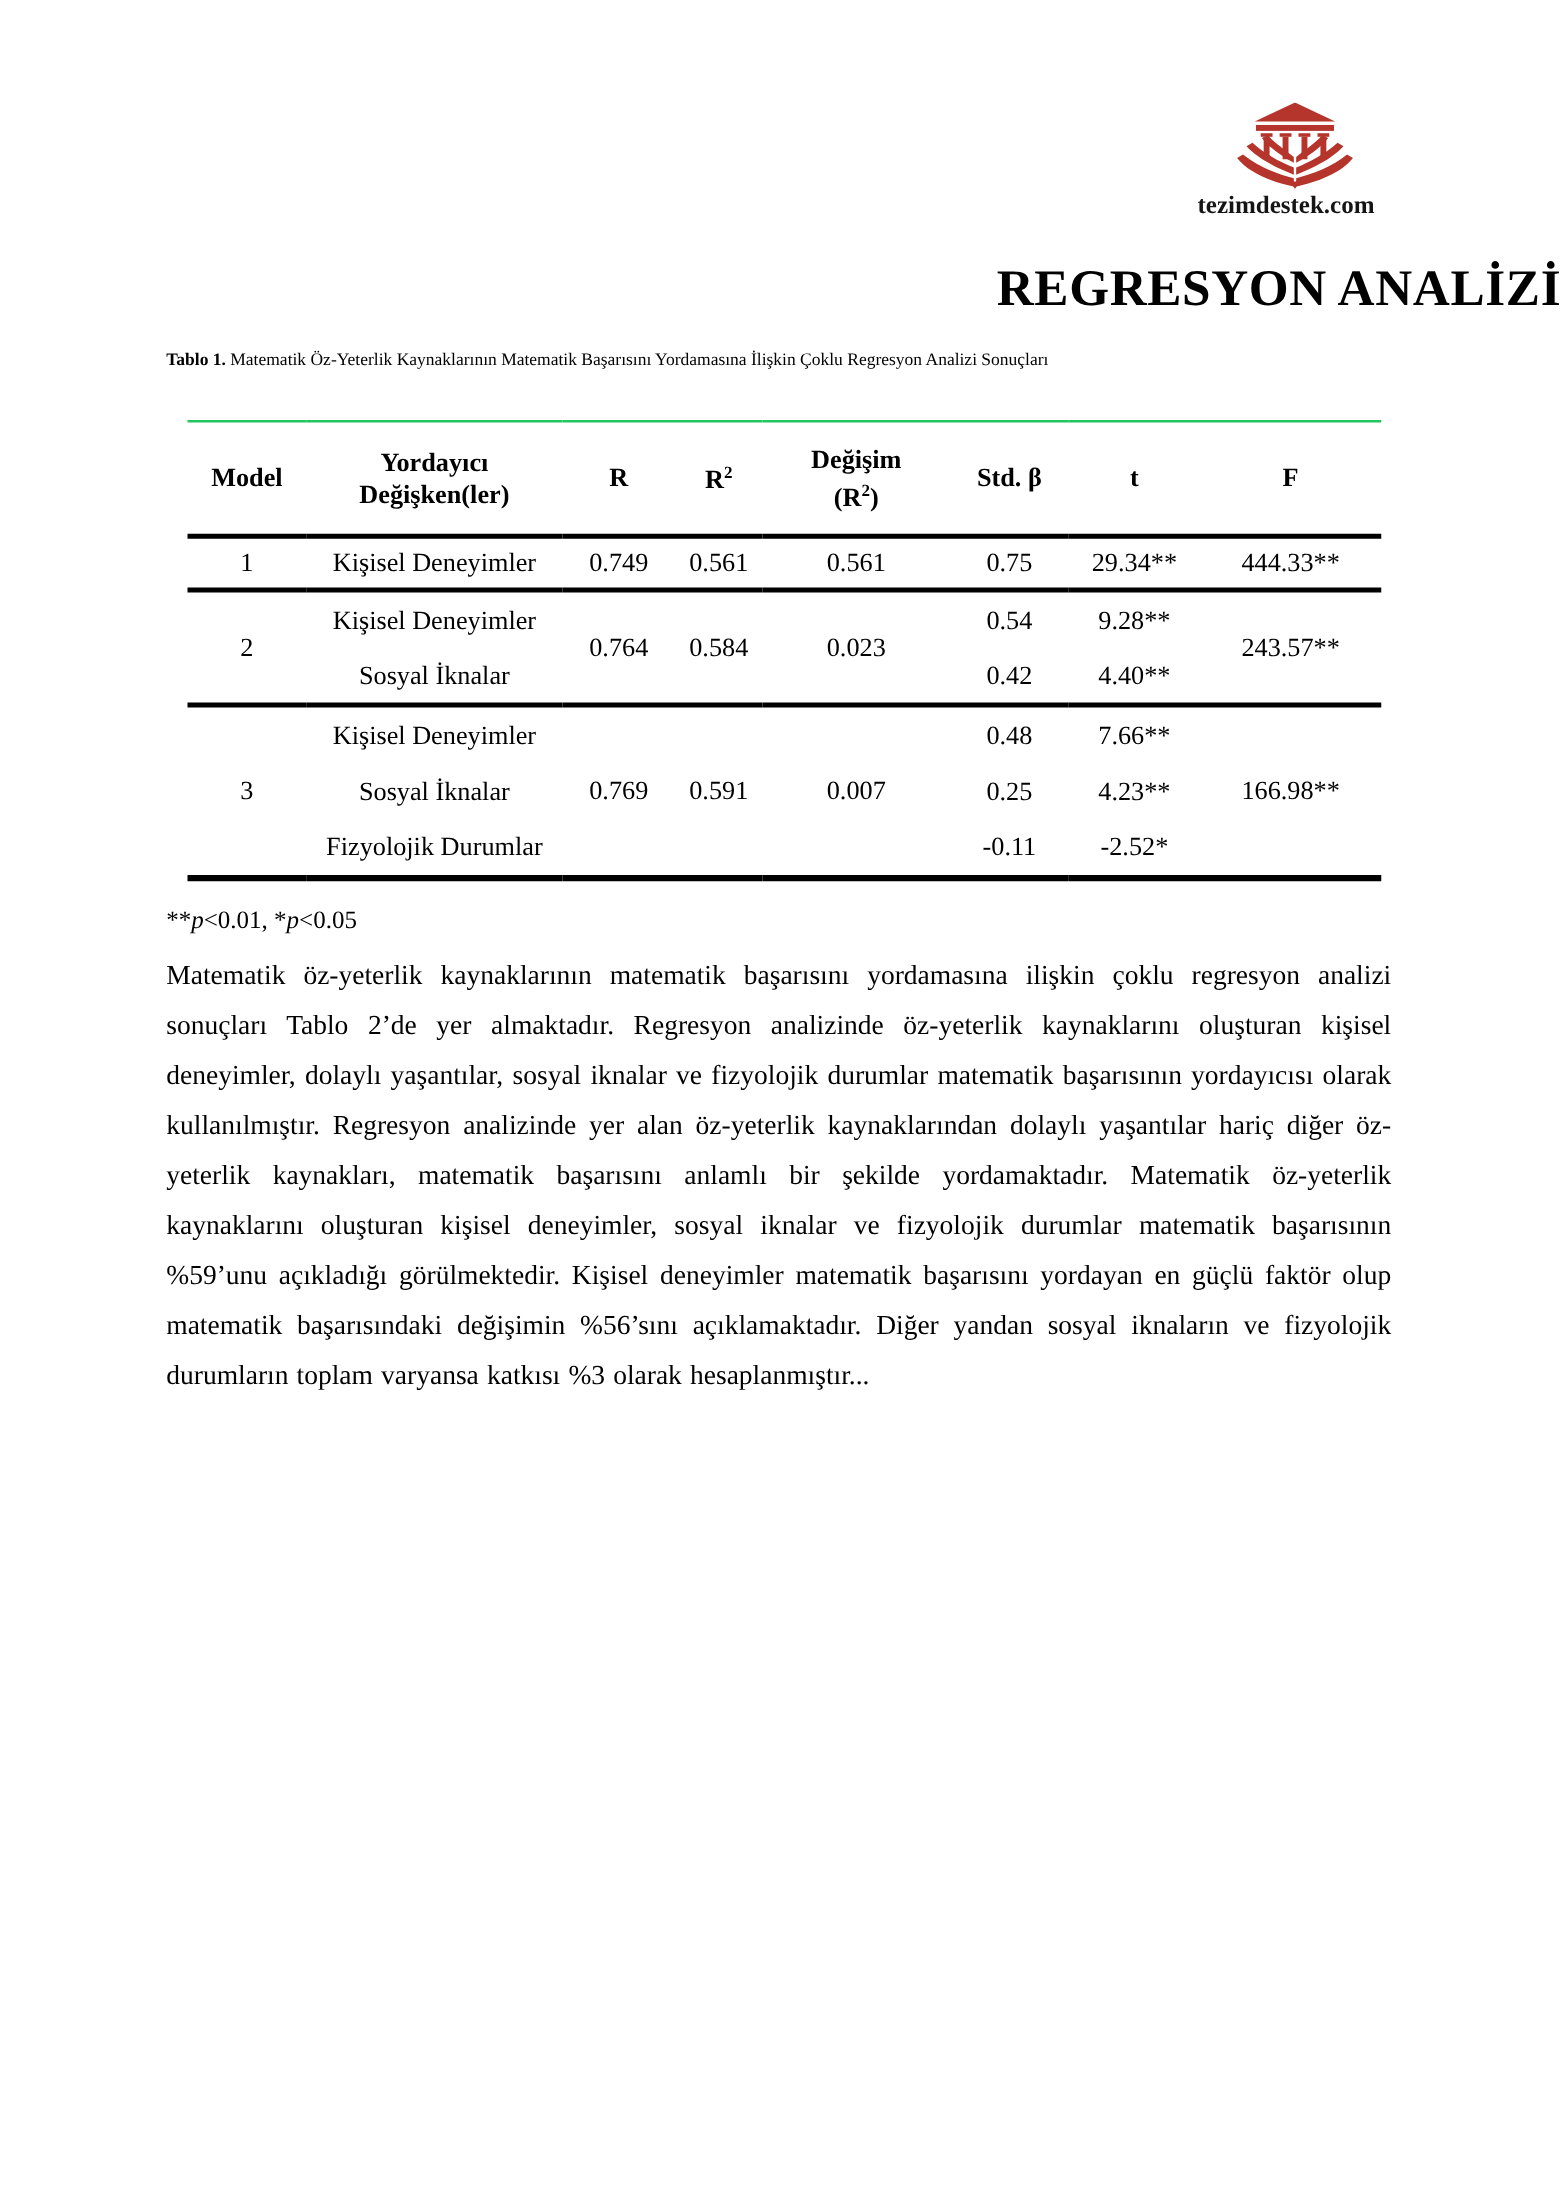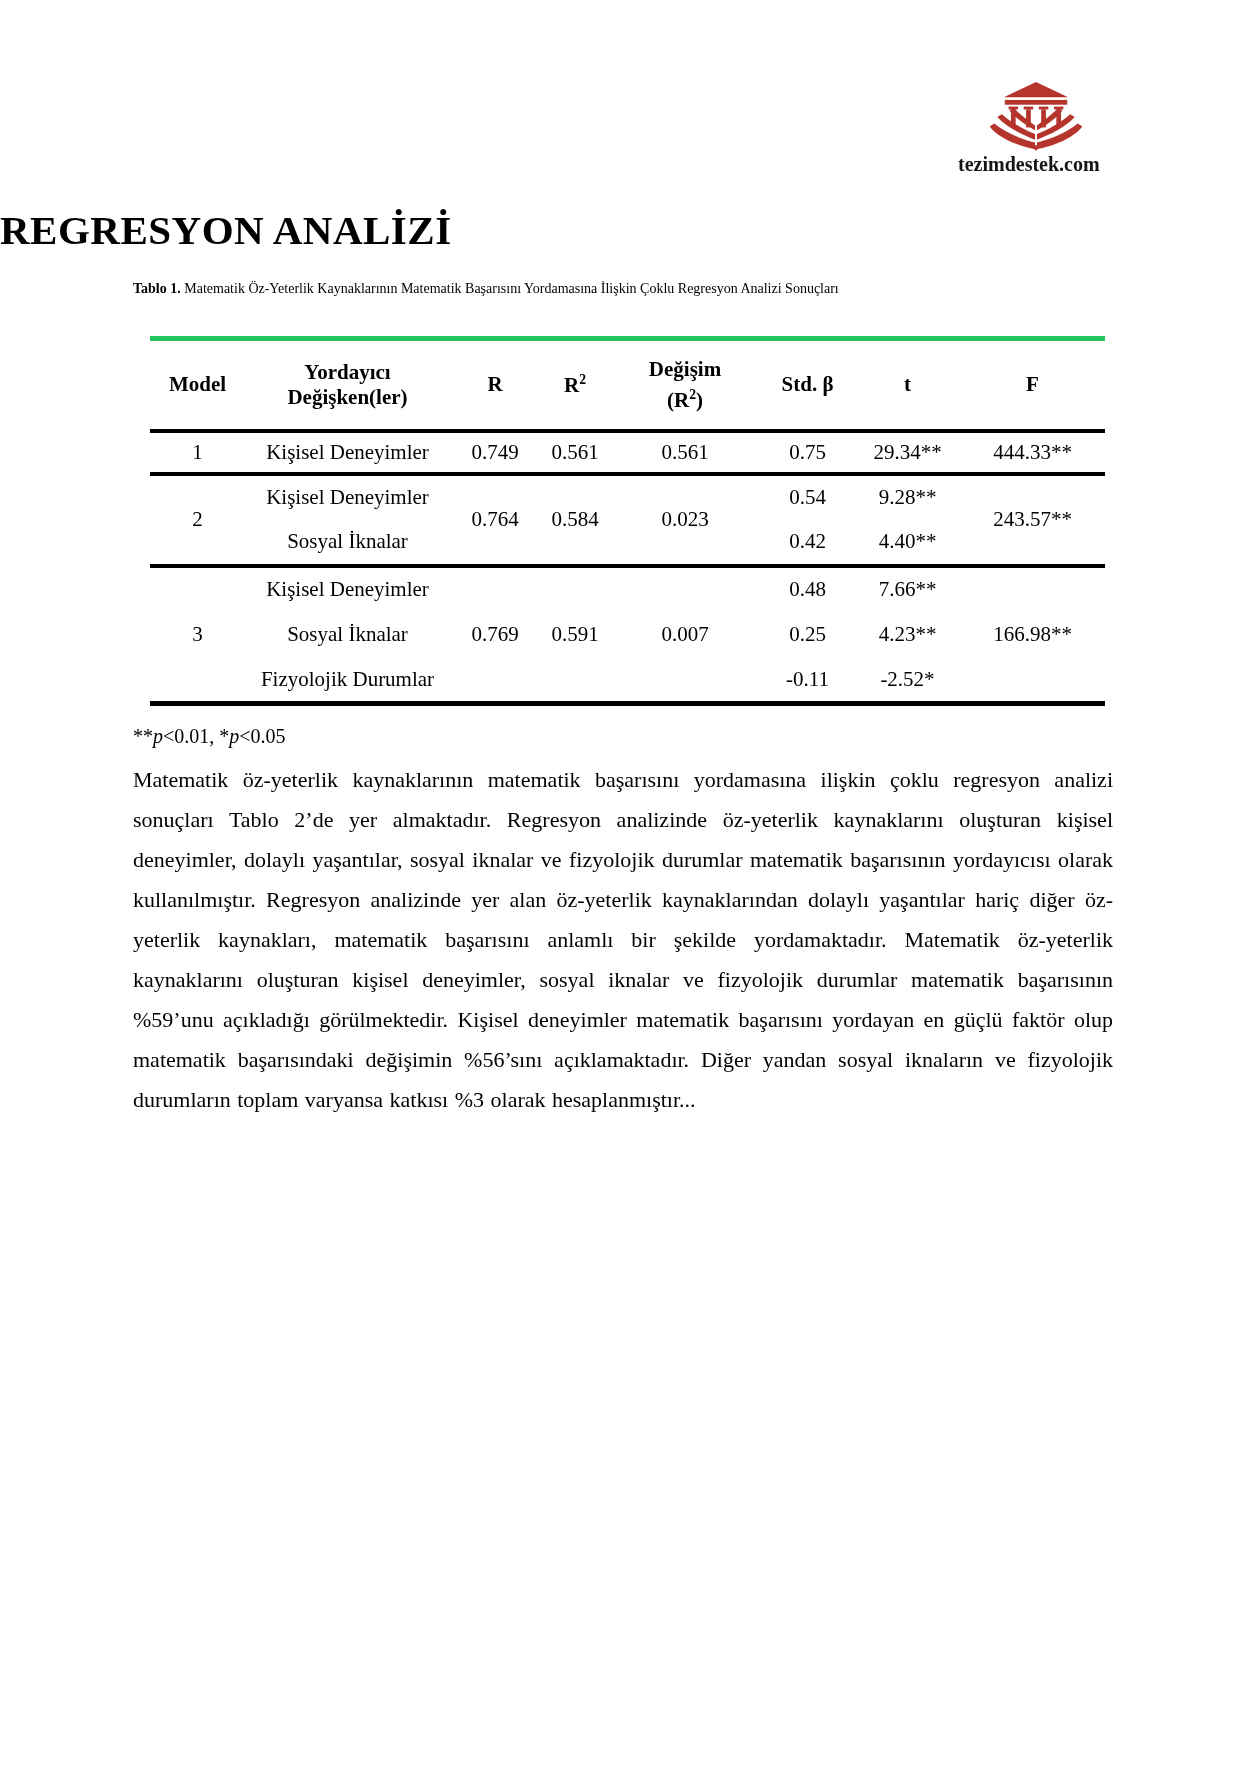--- a/index.html
+++ b/index.html
@@ -15,33 +15,33 @@
     position:absolute; left:958px; top:82px; width:155px;
     text-align:left;
   }
   .logo svg { width:96px; height:70px; display:block; margin:0 auto; }
   .logo-text {
     font-size:20px; font-weight:bold; color:#151515;
     margin-top:1px; white-space:nowrap;
   }
   .title {
     position:absolute; top:206px; left:0; width:1249px;
-    text-align:left; font-size:41px; font-weight:bold;
+    text-align:right; font-size:41px; font-weight:bold;
     letter-spacing:0.5px;
   }
   .caption {
     position:absolute; left:133px; top:274px; width:980px;
     font-size:14px; line-height:30px; text-align:justify;
   }
   .caption b { font-weight:bold; }
   table.regtable {
     position:absolute; left:150px; top:336px; width:955px;
     border-collapse:collapse; table-layout:fixed;
     font-size:21px;
-    border-top:5px solid #22c55e; border-bottom:5px solid #000;
+    border-top:2px solid #22c55e; border-bottom:5px solid #000;
   }
   table.regtable th, table.regtable td {
     text-align:center; vertical-align:middle;
     padding:0; font-weight:normal;
   }
   table.regtable thead th { font-weight:bold; border-bottom:4px solid #000; }
   table.regtable thead tr { height:92px; }
   .hdr-two-line div { line-height:25px; }
   tbody.g1 tr { height:43px; }
   tbody.g2 tr { height:46px; }

